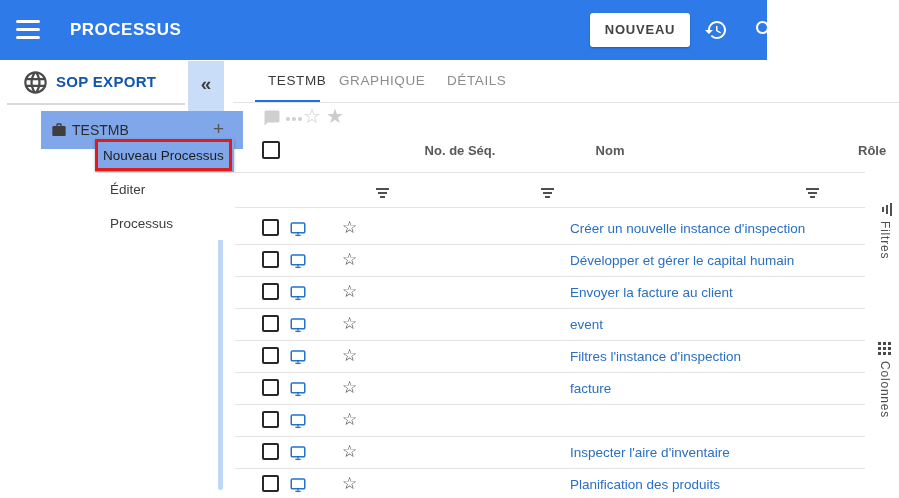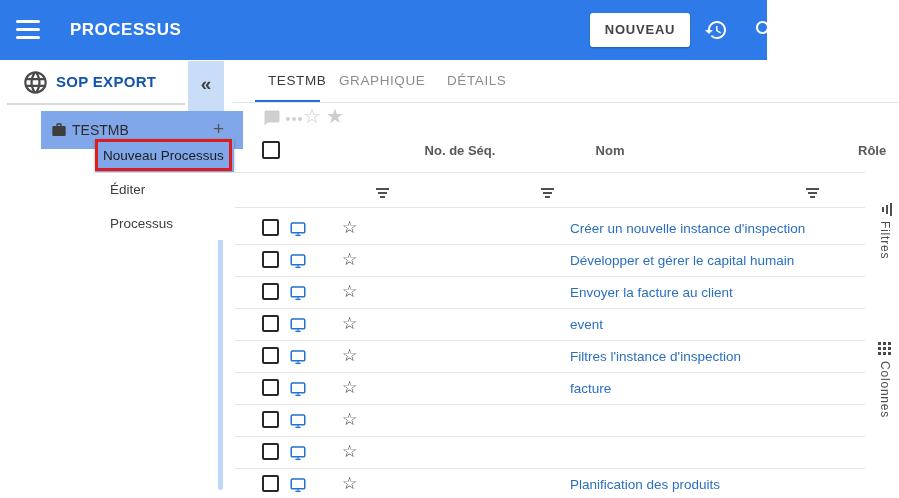--- a/index.html
+++ b/index.html
@@ -286,20 +286,21 @@
       <div class="trow">
       <div class="checkbox"></div>
       <div class="row-monitor">
         <svg viewBox="0 0 24 24" fill="none" stroke="#2173CE" stroke-width="2">
           <rect x="3" y="4" width="18" height="13" rx="1.5"></rect>
           <path d="M12 17v2.5" stroke-width="1.8"></path>
           <path d="M8.5 20.5h7" stroke-width="1.8"></path>
         </svg>
       </div>
       <div class="row-star">☆</div>
+      <div class="row-link">Inspecter l'aire d'inventaire</div>
     </div>
       <div class="trow">
       <div class="checkbox"></div>
       <div class="row-monitor">
         <svg viewBox="0 0 24 24" fill="none" stroke="#2173CE" stroke-width="2">
           <rect x="3" y="4" width="18" height="13" rx="1.5"></rect>
           <path d="M12 17v2.5" stroke-width="1.8"></path>
           <path d="M8.5 20.5h7" stroke-width="1.8"></path>
         </svg>
       </div>

